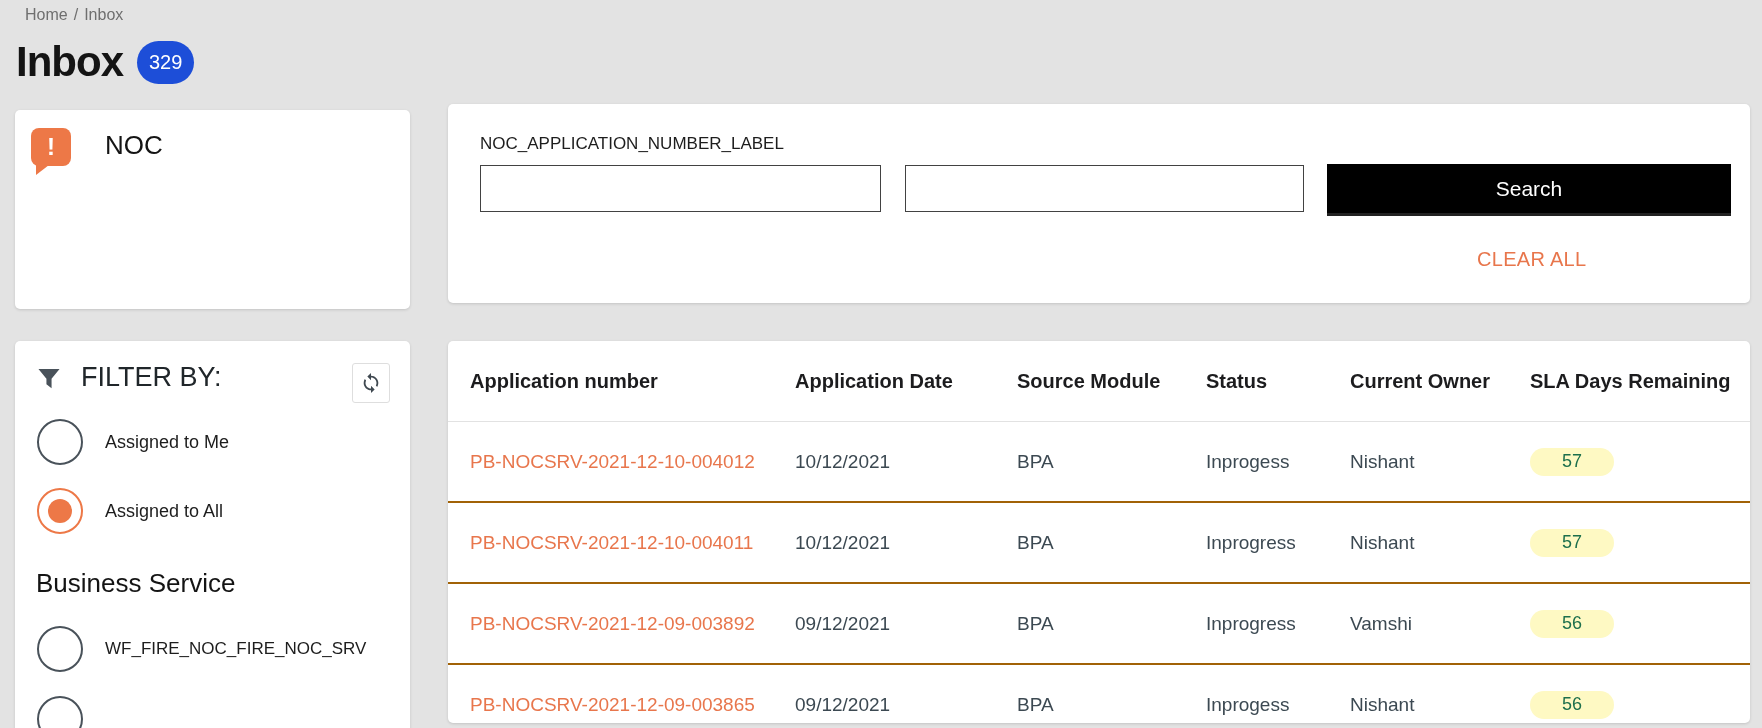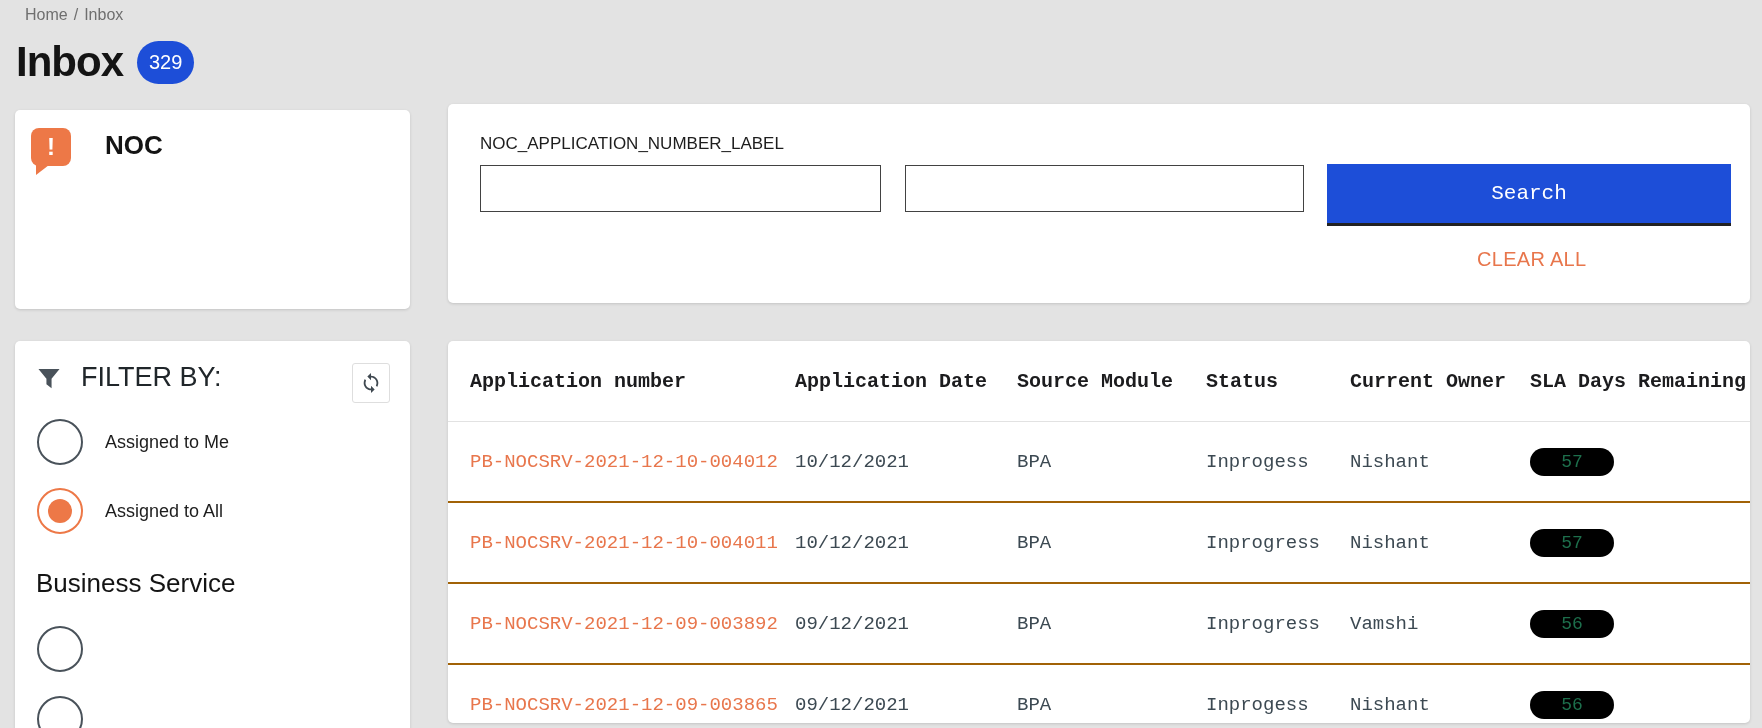--- a/index.html
+++ b/index.html
@@ -40,37 +40,37 @@
     position:absolute; left:16px; top:18px; width:40px; height:38px;
     background:#ed7847; border-radius:8px;
     display:flex; align-items:center; justify-content:center;
     color:#fff; font-size:24px; font-weight:700;
   }
   .noc-icon::after {
     content:""; position:absolute; left:5px; bottom:-9px;
     border-style:solid; border-width:10px 13px 0 0;
     border-color:#ed7847 transparent transparent transparent;
   }
-  .noc-title { position:absolute; left:90px; top:20px; font-size:26px; font-weight:700; color:#141414; }
+  .noc-title { position:absolute; left:90px; top:20px; font-size:26px; font-weight:400; color:#141414; }
   
   .search-card { left:448px; top:104px; width:1302px; height:199px; }
   .field-label { position:absolute; font-size:17px; color:#1d1d1d; }
   .field-label.f1 { left:32px; top:30px; }
   .field-label.f2 { left:457px; top:30px; }
   .text-input {
     position:absolute; top:61px; height:47px;
     border:1px solid #424242; border-radius:0; background:#fff;
     font-size:18px; padding:0 10px; font-family:inherit; outline:none;
   }
   .text-input.f1 { left:32px; width:401px; }
   .text-input.f2 { left:457px; width:399px; }
   .search-btn {
-    position:absolute; left:879px; top:60px; width:404px; height:62px;
-    background:#1d4ed8; border:none; border-bottom:3px solid #222222;
-    color:#ffffff; font-size:21px; font-family:Liberation Mono, monospace; cursor:pointer;
+    position:absolute; left:879px; top:60px; width:404px; height:52px;
+    background:#000000; border:none; border-bottom:3px solid #222222;
+    color:#ffffff; font-size:21px; font-family:Liberation Sans, sans-serif; cursor:pointer;
   }
   .clear-all {
     position:absolute; left:1029px; top:144px;
     font-size:20px; color:#e8764c; letter-spacing:0.3px; cursor:pointer;
   }
   
   .filter-card { left:15px; top:341px; width:395px; height:452px; overflow:hidden; }
   .funnel-icon { position:absolute; left:23px; top:27px; width:22px; height:21px; }
   .filter-title { position:absolute; left:66px; top:21px; font-size:27px; color:#20262a; }
   .refresh-btn {
@@ -96,30 +96,30 @@
   .radio-label.l1 { top:91px; }
   .radio-label.l2 { top:160px; }
   .radio-label.l3 { top:298px; font-size:17px; }
   .section-heading { position:absolute; left:21px; top:227px; font-size:26px; font-weight:400; color:#141414; }
   
   .table-card { left:448px; top:341px; width:1302px; height:382px; overflow:hidden; }
   .trow {
     display:grid;
     grid-template-columns:325px 222px 189px 144px 180px 1fr;
     align-items:center;
-    height:81px; padding-left:22px;font-family:Liberation Mono, monospace;
+    height:81px; padding-left:22px;
   }
   .trow.head { border-bottom:1px solid #e2e2e2; }
   .trow.body-row { border-bottom:2px solid #a16207; }
   .th { font-size:20px; font-weight:700; color:#1c1c1e; }
   .td { font-size:19px; color:#3c4952; }
   .td.app-link { color:#e8764c; cursor:pointer; }
   .sla-pill {
     width:84px; height:28px; border-radius:14px;
-    background:#000000; color:#1d6f4c; font-size:18px;
+    background:#fef9c3; color:#1d6f4c; font-size:18px;
     display:flex; align-items:center; justify-content:center;
   }
 </style>
 </head>
 <body>
 
 <div class="breadcrumb">
   <span class="crumb">Home</span><span class="sep">/</span><span class="crumb">Inbox</span>
 </div>
 
@@ -156,20 +156,21 @@
 
   <div class="radio r1"></div>
   <div class="radio-label l1">Assigned to Me</div>
 
   <div class="radio r2 selected"></div>
   <div class="radio-label l2">Assigned to All</div>
 
   <div class="section-heading">Business Service</div>
 
   <div class="radio r3"></div>
+  <div class="radio-label l3">WF_FIRE_NOC_FIRE_NOC_SRV</div>
 
   <div class="radio r4"></div>
 </div>
 
 <div class="card table-card">
   <div class="trow head">
     <div class="th">Application number</div>
     <div class="th">Application Date</div>
     <div class="th">Source Module</div>
     <div class="th">Status</div>

